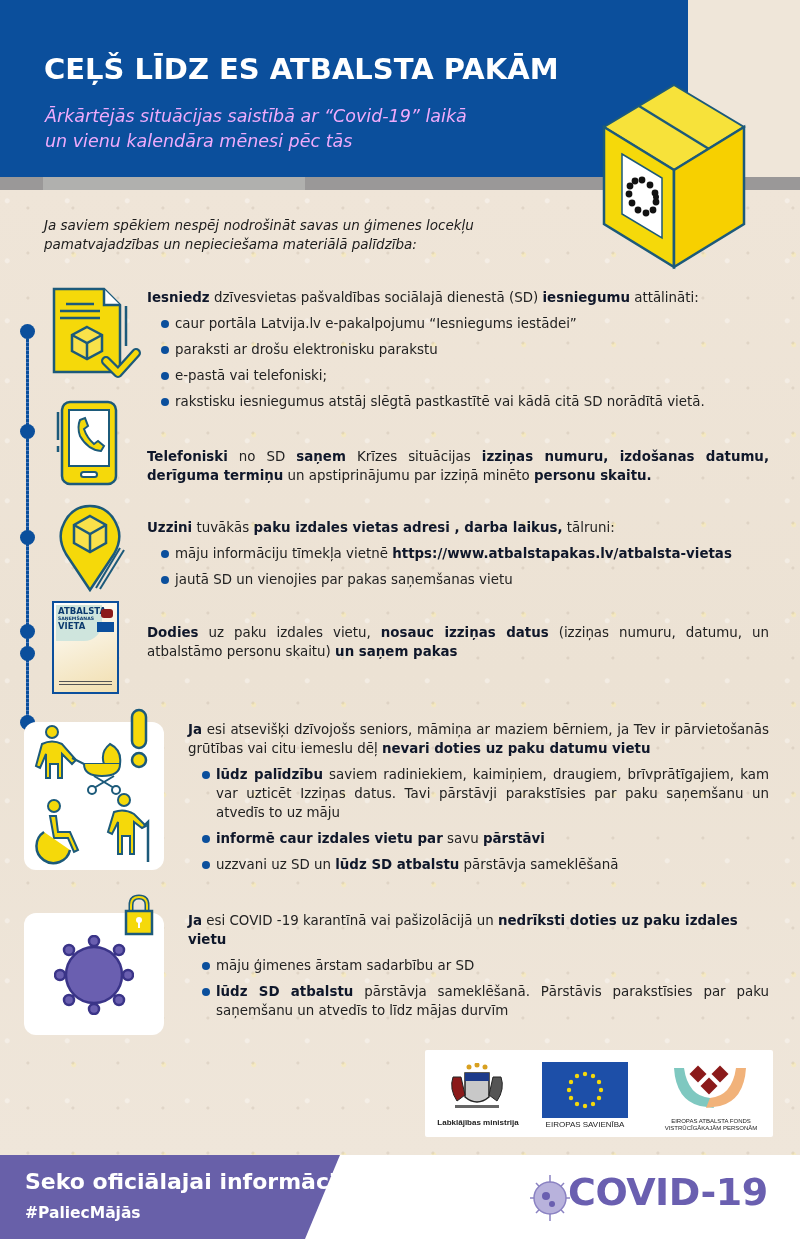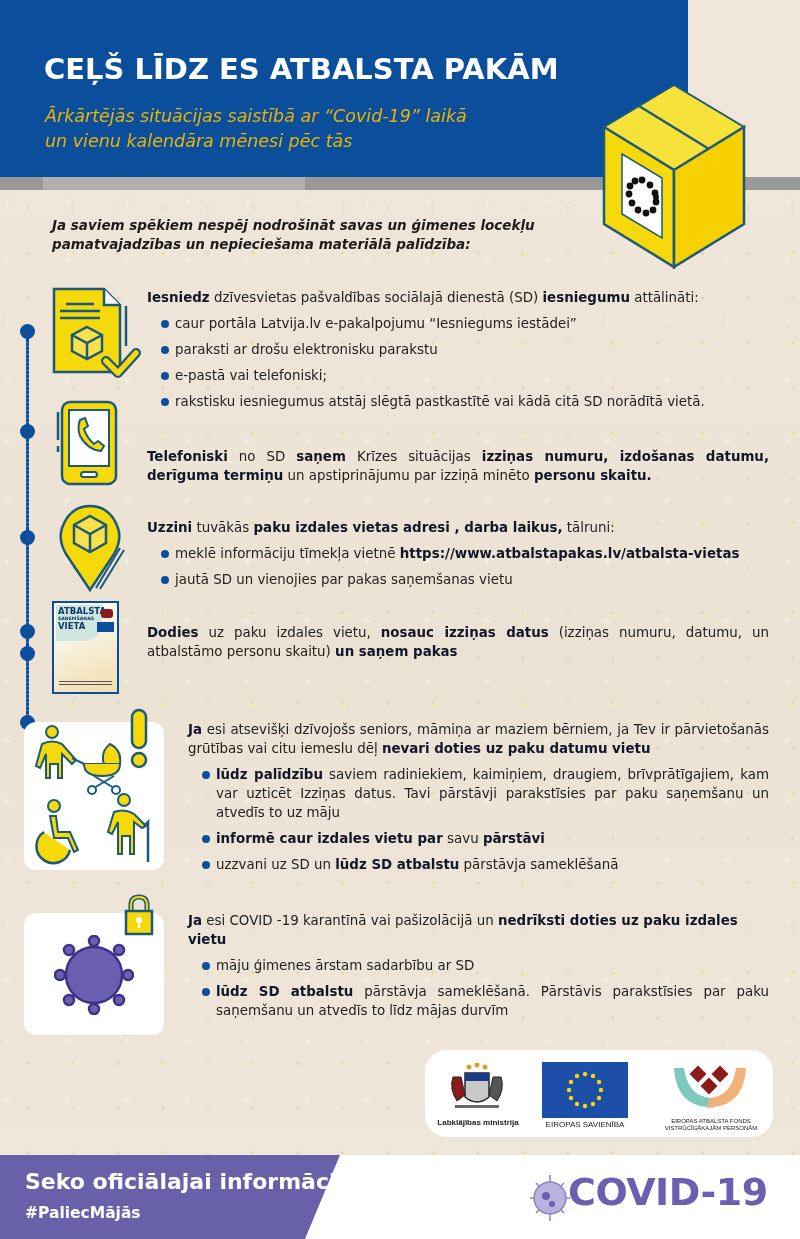--- a/index.html
+++ b/index.html
@@ -24,33 +24,33 @@
     position: absolute; left: 0; top: 0; width: 688px; height: 177px;
     background: #0b4f9c;
   }
   .title {
     position: absolute; left: 44px; top: 52px;
     color: #fff; font-family: "DejaVu Sans", sans-serif; font-weight: bold;
     font-size: 29px; letter-spacing: 0px;
   }
   .subtitle {
     position: absolute; left: 45px; top: 104px;
-    color: #eab308; font-style: italic; font-size: 17.5px; line-height: 25px;
+    color: #f0abfc; font-style: italic; font-size: 17.5px; line-height: 25px;
     font-family: "DejaVu Sans", sans-serif;
   }
   .stripe { position: absolute; top: 177px; height: 14px; }
   .stripe.s1 { left: 0; width: 43px; background: #9a9898; }
   .stripe.s2 { left: 43px; width: 262px; background: #b0b0ae; }
   .stripe.s3 { left: 305px; width: 495px; background: #9a9898; }
 
   .box-icon { position: absolute; left: 594px; top: 82px; width: 160px; width: 160px; height: 190px; }
 
   .intro {
-    position: absolute; left: 52px; top: 216px; width: 520px;
-    font-style: italic; font-weight: bold; font-size: 13.5px; line-height: 19px;
+    position: absolute; left: 44px; top: 216px; width: 520px;
+    font-style: italic; font-weight: normal; font-size: 13.5px; line-height: 19px;
     color: #1c1c1c; font-family: "DejaVu Sans", sans-serif;
   }
 
   
   .tl-line { position: absolute; left: 26px; top: 331px; width: 3px; height: 392px;
     background: repeating-linear-gradient(180deg, #0b4f9c 0 3px, #4a7cc0 3px 4px); }
   .tl-dot { position: absolute; left: 20px; width: 15px; height: 15px; border-radius: 50%; background: #0b4f9c; }
 
   .icon { position: absolute; }
   .txt { position: absolute; font-size: 13.4px; line-height: 19px; color: #222; }
@@ -59,21 +59,21 @@
   ul.bl { list-style: none; }
   ul.bl li { position: relative; padding-left: 16px; margin-top: 7px; line-height: 19px; text-align: justify; }
   ul.bl li::before {
     content: ""; position: absolute; left: 2px; top: 6px; width: 8px; height: 8px; border-radius: 50%;
     background: #0b4f9c;
   }
   .card { position: absolute; background: #fff; border-radius: 12px; }
 
   .logos {
     position: absolute; left: 425px; top: 1050px; width: 348px; height: 87px;
-    background: #fff; border-radius: 22px;
+    background: #fff; border-radius: 2px;
   }
   .logo-cap { position: absolute; font-size: 7.5px; text-align: center; color: #222; font-family: "Liberation Sans", sans-serif; }
 
   .footer {
     position: absolute; left: 0; top: 1155px; width: 800px; height: 84px; background: #6860a9;
   }
   .footer-title { position: absolute; left: 25px; top: 14px; color: #fff; font-weight: bold; font-size: 22px; }
   .footer-tag { position: absolute; left: 25px; top: 49px; color: #fff; font-weight: bold; font-size: 15.5px; }
   .covid-panel {
     position: absolute; left: 305px; top: 0; width: 495px; height: 84px;
@@ -181,21 +181,21 @@
   <polygon points="32,12 48,21 48,39 32,48 16,39 16,21" fill="#f9e14a" stroke="#1c5a7a" stroke-width="2.5"></polygon>
   <polyline points="16,21 32,30 48,21" fill="none" stroke="#1c5a7a" stroke-width="2.5"></polyline>
   <line x1="32" y1="30" x2="32" y2="48" stroke="#1c5a7a" stroke-width="2.5"></line>
 </svg>
 
 <div class="txt" style="left:147px;top:518px;width:630px">
   <div>
     <b>Uzzini</b><span> tuvākās </span><b>paku izdales vietas adresi , darba laikus,</b><span> tālruni:</span>
   </div>
   <ul class="bl" style="margin-left:12px">
-    <li><span>meklē informāciju tīmekļa vietnē </span><b>https://www.atbalstapakas.lv/atbalsta-vietas</b></li>
+    <li><span>māju informāciju tīmekļa vietnē </span><b>https://www.atbalstapakas.lv/atbalsta-vietas</b></li>
     <li><span>jautā SD un vienojies par pakas saņemšanas vietu</span></li>
   </ul>
 </div>
 
 <div class="icon" style="left:52px;top:601px;width:67px;height:93px;background:linear-gradient(160deg,#fff 0%,#f6ebcf 60%,#f2dfb0 100%);border:2px solid #0b4f9c;">
   <div style="position:absolute;left:2px;top:2px;width:46px;height:36px;background:#cfe5dd;border-bottom-right-radius:18px"></div>
   <div style="position:absolute;left:4px;top:4px;font-size:8.5px;font-weight:bold;color:#0b3a6e;line-height:9px">
     <div>ATBALSTA</div>
     <div style="font-size:4.6px;line-height:6px">SAŅEMŠANAS</div>
     <div>VIETA</div>

